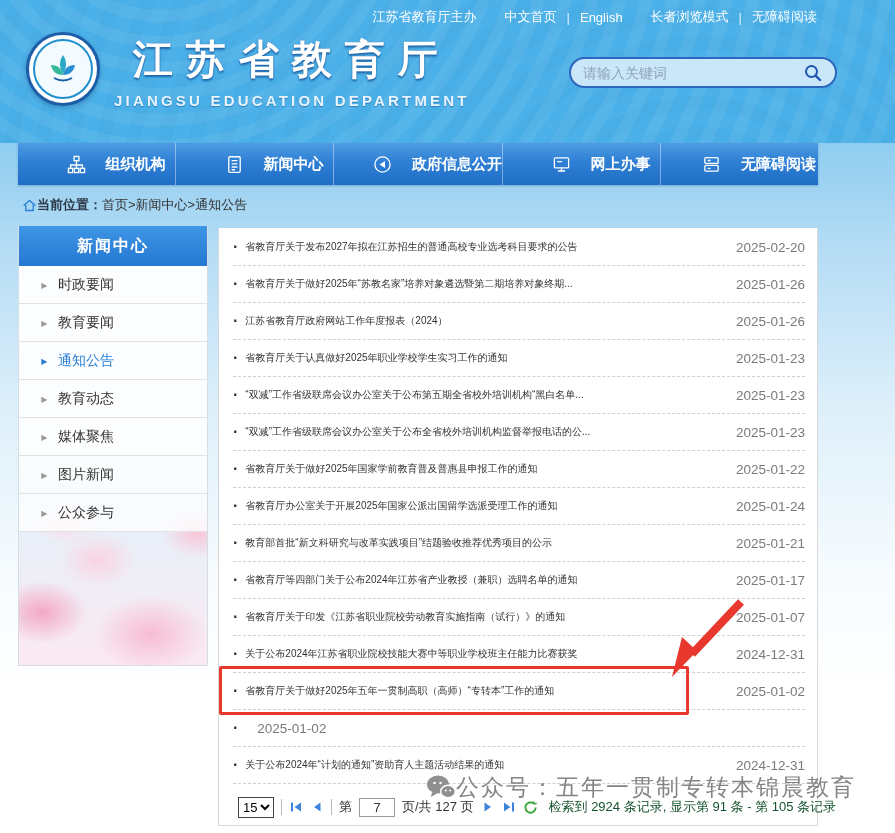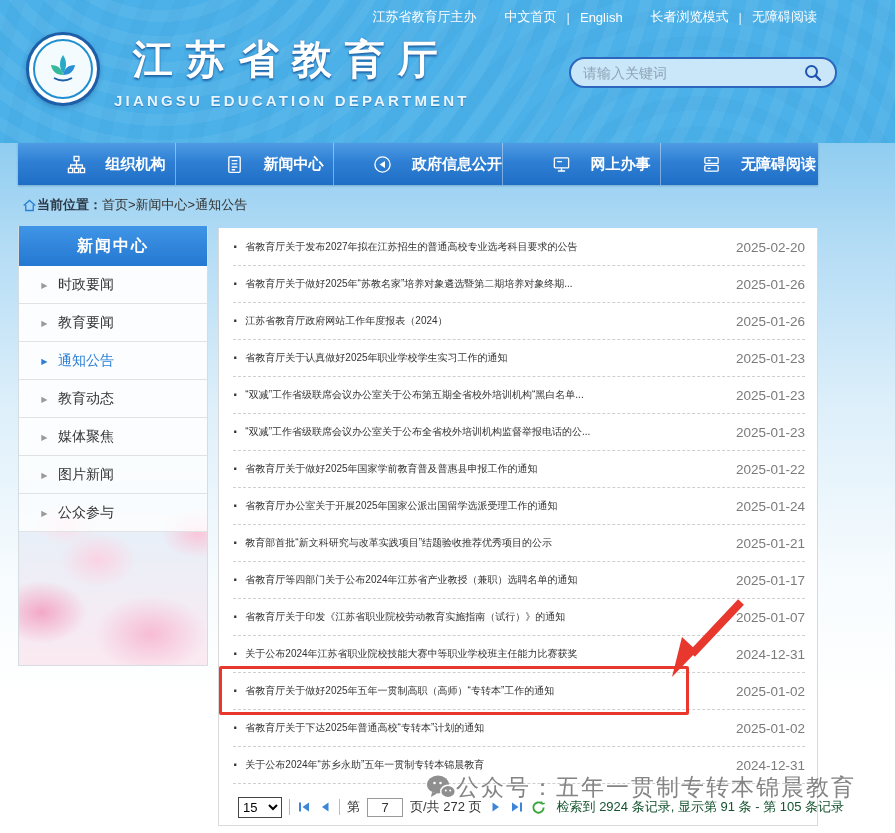--- a/index.html
+++ b/index.html
@@ -122,21 +122,21 @@
     flex:1; font-size:10px; color:#333; white-space:nowrap; overflow:hidden; cursor:pointer;
   }
   .row .date { font-size:13.5px; color:#7a7a7a; margin-left:12px; white-space:nowrap; }
 
   
   .pagination {
     position:absolute; left:238px; top:795px; height:24px; z-index:2;
     display:flex; align-items:center; gap:7px; font-size:13px; color:#333; white-space:nowrap;
   }
   .pagination select {
-    width:44px; height:21px; border:1px solid #444; background:#fff;
+    width:36px; height:21px; border:1px solid #444; background:#fff;
     font-size:13px; font-family:inherit;
   }
   .pg-sep { width:1px; height:16px; background:#bbb; }
   .pg-btn { display:flex; align-items:center; cursor:pointer; }
   .pagination input {
     width:36px; height:19px; border:1px solid #999; text-align:center;
     font-size:13px; font-family:inherit; color:#333; background:#fff;
   }
   .pg-summary { color:#14532d; margin-left:4px; }
 
@@ -348,26 +348,25 @@
         <span class="title">关于公布2024年江苏省职业院校技能大赛中等职业学校班主任能力比赛获奖</span>
         <span class="date">2024-12-31</span>
       </div>
       <div class="row">
         <span class="bullet">·</span>
         <span class="title">省教育厅关于做好2025年五年一贯制高职（高师）“专转本”工作的通知</span>
         <span class="date">2025-01-02</span>
       </div>
       <div class="row">
         <span class="bullet">·</span>
-        <span class="title">省教育厅关于下达2025年普通高校“专转本”计划的通知</span>
         <span class="date">2025-01-02</span>
       </div>
       <div class="row">
         <span class="bullet">·</span>
-        <span class="title">关于公布2024年“苏乡永助”五年一贯制专转本锦晨教育</span>
+        <span class="title">关于公布2024年“计划的通知”资助育人主题活动结果的通知</span>
         <span class="date">2024-12-31</span>
       </div>
     </div>
 </div>
 
 <div class="pagination">
   <select>
     <option>15</option>
   </select>
   <span class="pg-sep"></span>
@@ -378,21 +377,21 @@
     </svg>
   </span>
   <span class="pg-btn">
     <svg width="14" height="14" viewBox="0 0 14 14">
       <path d="M10.5 2.5 L4 7 L10.5 11.5 Z" fill="#3d85d8"></path>
     </svg>
   </span>
   <span class="pg-sep"></span>
   <span>第</span>
   <input value="7" style="">
-  <span>页/共 272 页</span>
+  <span>页/共 127 页</span>
   <span class="pg-btn">
     <svg width="14" height="14" viewBox="0 0 14 14">
       <path d="M3.5 2.5 L10 7 L3.5 11.5 Z" fill="#3d85d8"></path>
     </svg>
   </span>
   <span class="pg-btn">
     <svg width="14" height="14" viewBox="0 0 14 14">
       <path d="M2 2.5 L8.5 7 L2 11.5 Z" fill="#3d85d8"></path>
       <rect x="10" y="2.5" width="2" height="9" fill="#3d85d8"></rect>
     </svg>

